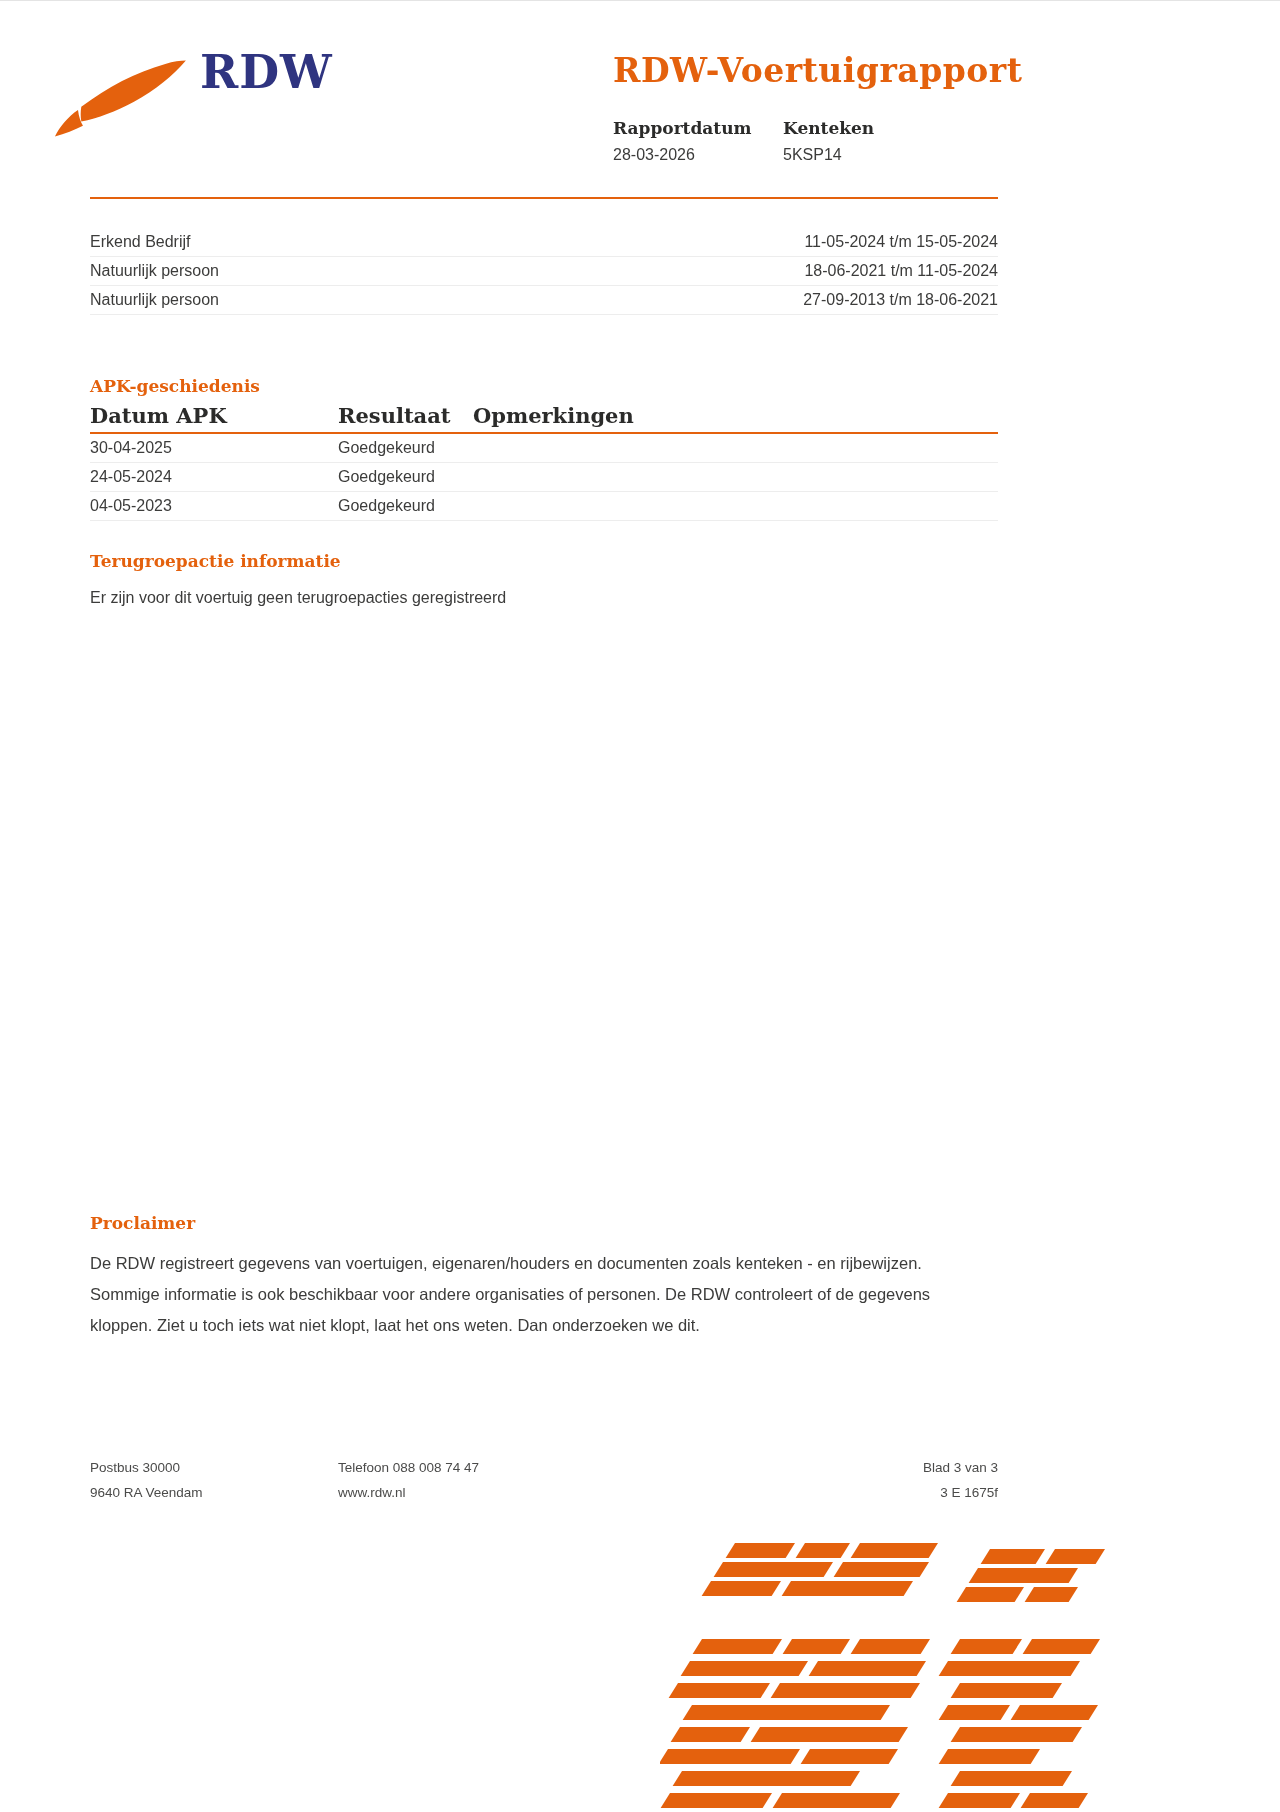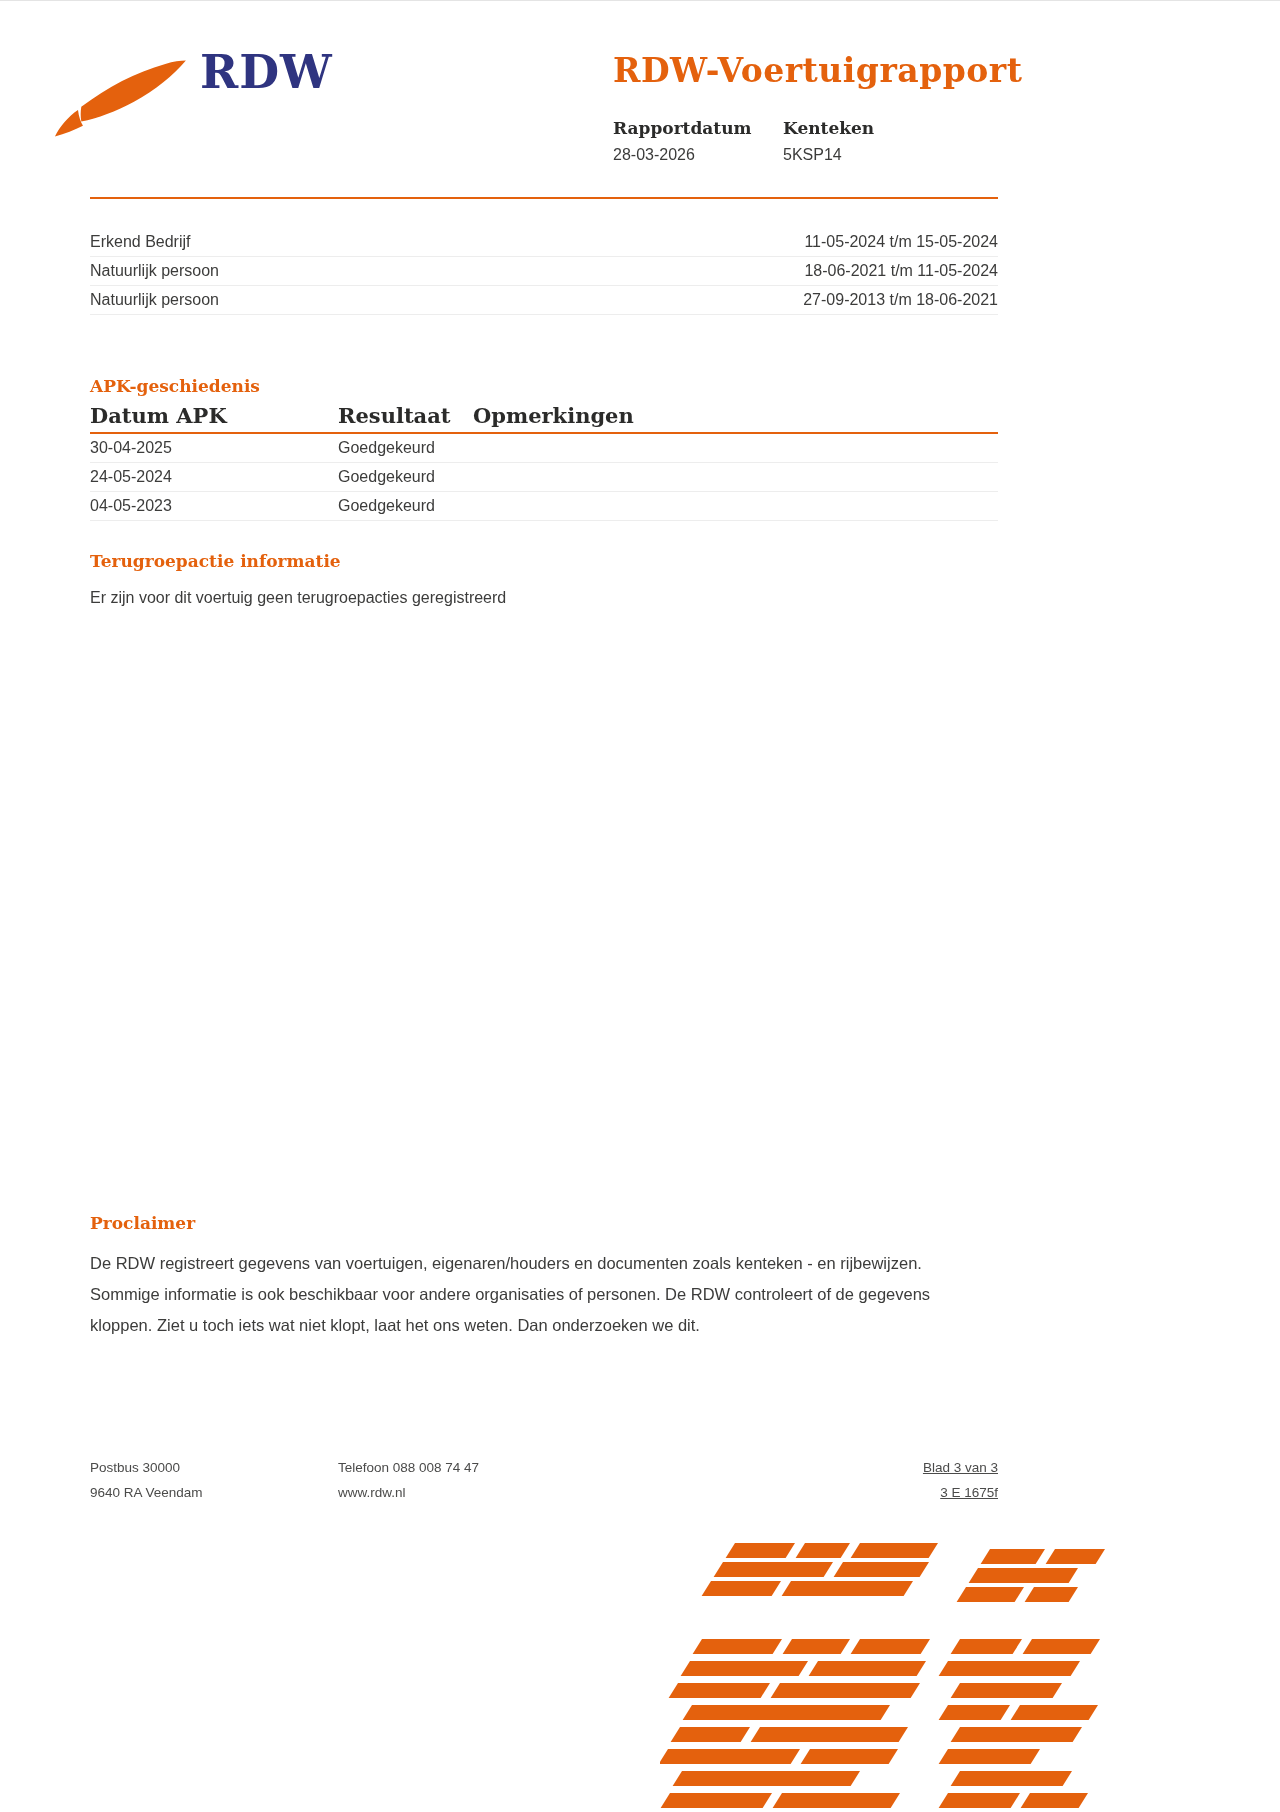--- a/index.html
+++ b/index.html
@@ -81,21 +81,21 @@
   
   .proclaimer-section { position:absolute; left:90px; top:1211px; width:880px; }
   .proclaimer-section .body-text { margin-top:14px; font-size:16.5px; line-height:31px; }
 
   
   .footer {
     position:absolute; left:90px; top:1458px; width:908px;
     display:grid; grid-template-columns:248px 1fr auto; row-gap:8px;
     font-size:13.5px; line-height:17px; color:#4b4b4a;
   }
-  .footer .right { text-align:right;text-decoration:underline; }
+  .footer .right { text-align:right; }
 
   
   .stripes { position:absolute; left:660px; top:1540px; width:460px; height:272px; }
 </style>
 </head>
 <body>
 
 <div class="page" style="--accent: #E4610D; --navy: #2F3480;">
 
   <svg class="logo-swoosh" viewBox="0 0 170 100" xmlns="http://www.w3.org/2000/svg" aria-hidden="true">

